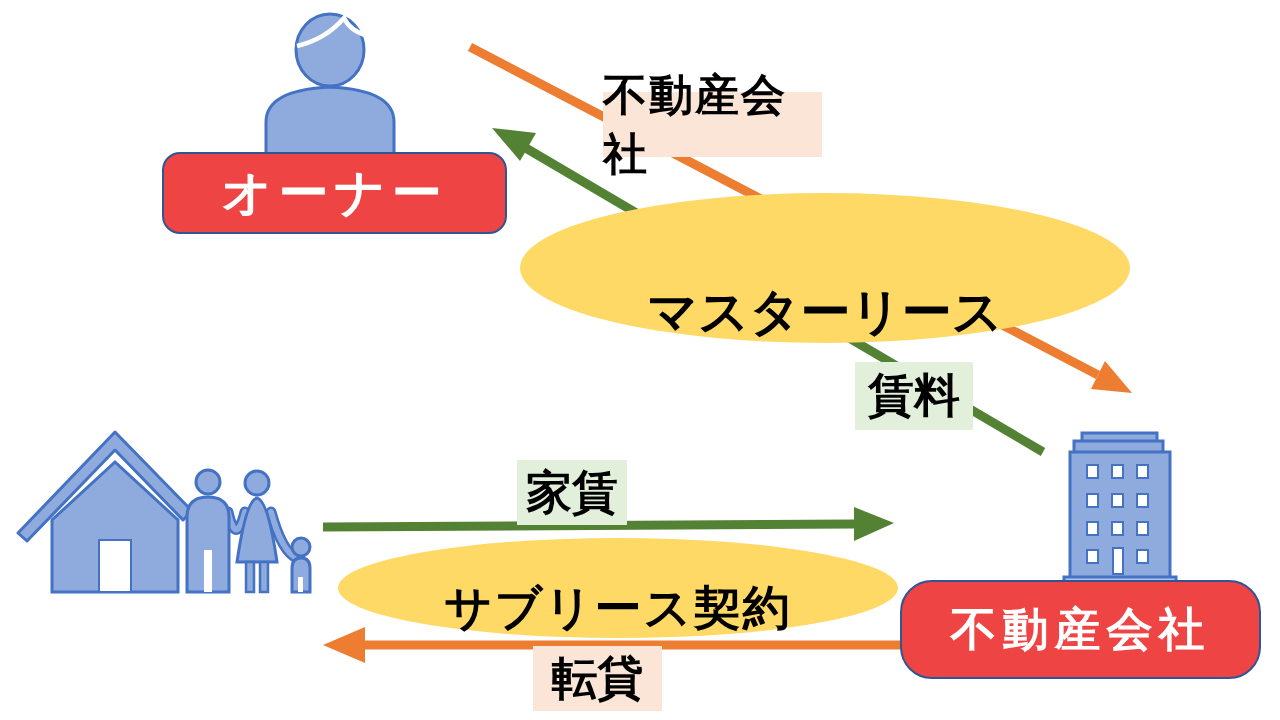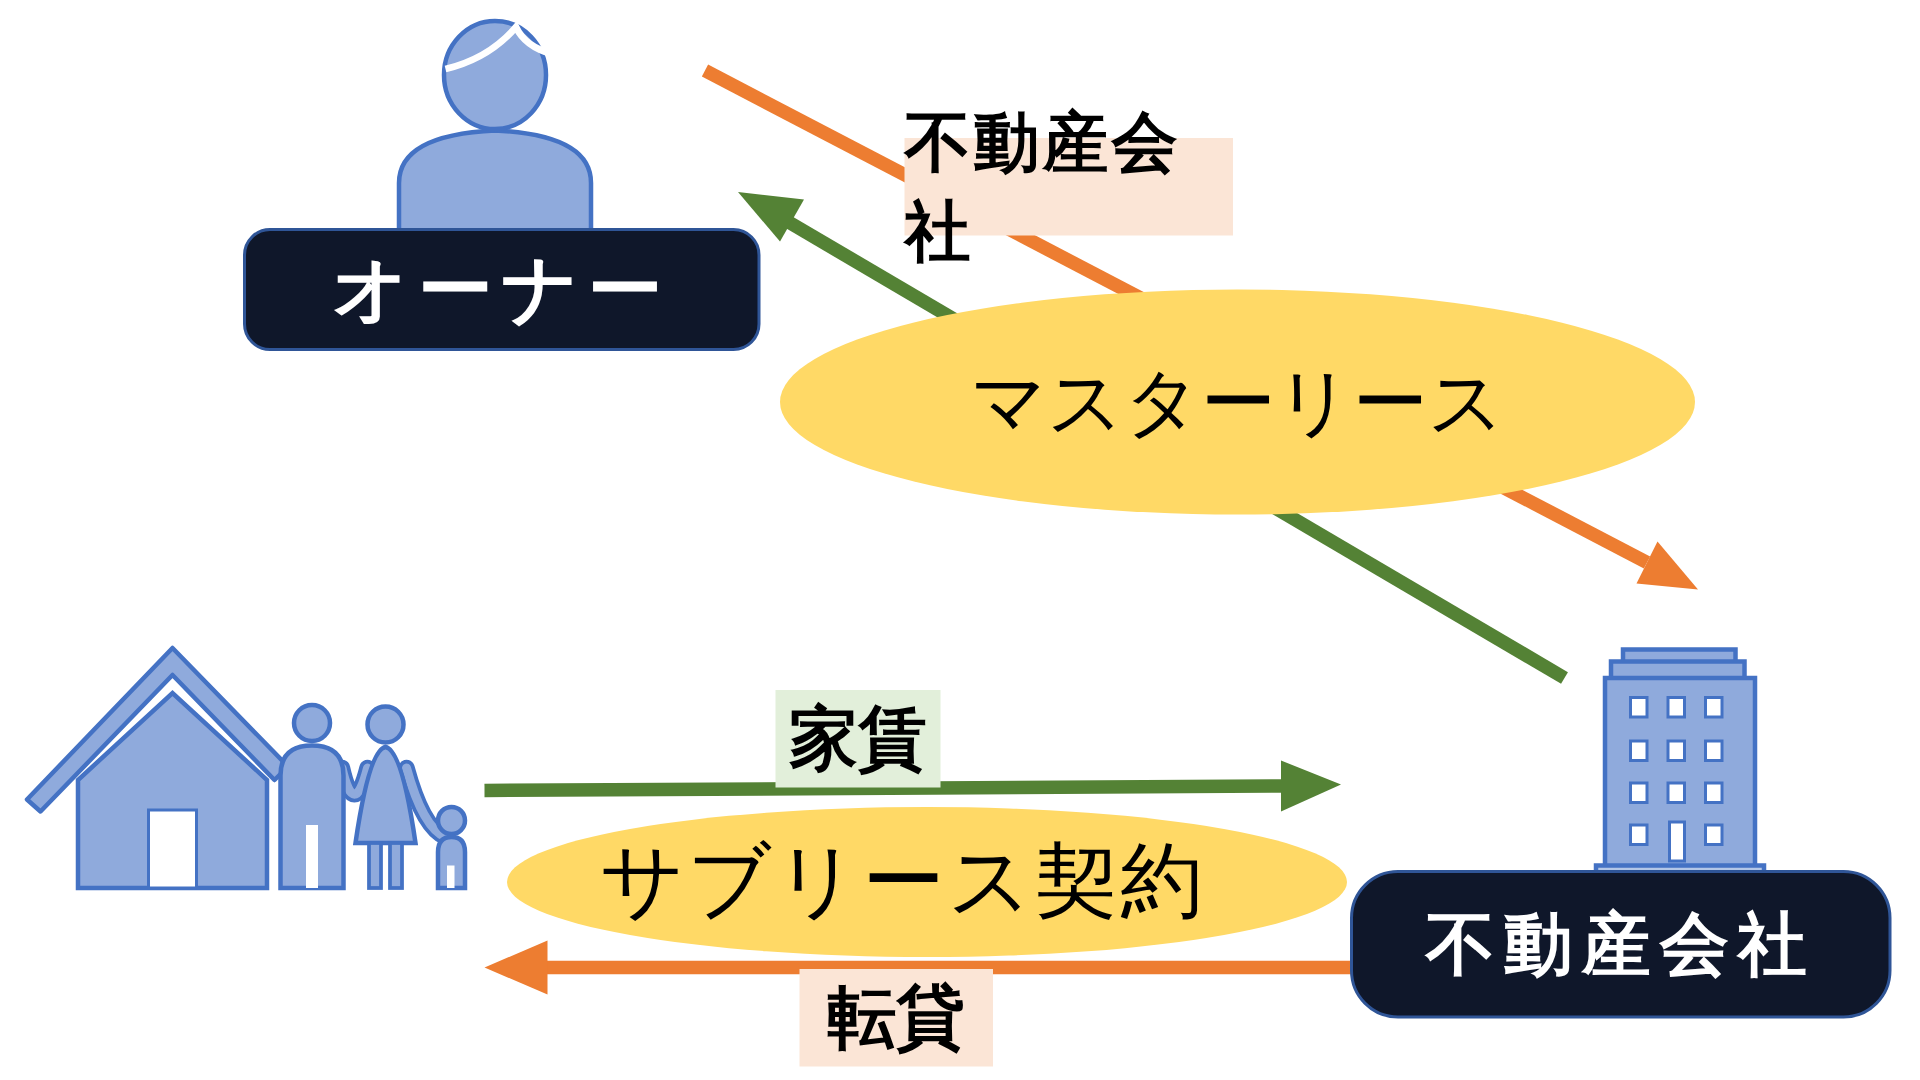--- a/index.html
+++ b/index.html
@@ -3,38 +3,38 @@
 <meta charset="utf-8">
 <style>
   html,body{margin:0;padding:0;background:#fff;}
   #stage{
     position:relative;width:1280px;height:720px;background:#ffffff;overflow:hidden;
     font-family:"Liberation Sans","DejaVu Sans",sans-serif;
   }
   #diagram-svg{position:absolute;left:0;top:0;z-index:1;}
   .node-box{
     position:absolute;z-index:3;display:flex;align-items:center;justify-content:center;
-    background:#0f172a;border:2px solid #2F5597;border-radius:18px;
+    background:#ef4444;border:2px solid #2F5597;border-radius:18px;
     color:#ffffff;font-weight:bold;letter-spacing:6px;
   }
   .flow-label{
     position:absolute;z-index:3;display:flex;align-items:center;justify-content:center;
     color:#000;font-weight:bold;
   }
   .peach{background:#FBE5D6;}
   .lgreen{background:#E2EFDA;}
   .ellipse-text{
-    position:absolute;z-index:2;display:flex;flex-direction:row;align-items:center;justify-content:center;
-    color:#000;font-weight:normal;text-align:center;line-height:1.22;
+    position:absolute;z-index:2;display:flex;flex-direction:column;align-items:center;justify-content:flex-end;
+    color:#000;font-weight:bold;text-align:center;line-height:1.22;
   }
   #owner-box{left:162px;top:152px;width:341px;height:78px;font-size:50px;}
   #tenant-box{left:25px;top:592px;width:292px;height:78px;font-size:54px;}
   #company-box{left:900px;top:580px;width:357px;height:95px;font-size:46px;border-radius:32px;}
   #master-lease-text{left:520px;top:193px;width:610px;height:150px;font-size:50px;}
-  #sublease-text{left:324px;top:540px;width:556px;height:96px;font-size:55px;letter-spacing:2px;}
+  #sublease-text{left:340px;top:540px;width:556px;height:96px;font-size:47px;letter-spacing:2px;}
   #kariage-label{left:603px;top:92px;width:219px;height:65px;font-size:44px;letter-spacing:2px;}
   #chinryo-label{left:855px;top:362px;width:118px;height:68px;font-size:46px;}
   #yachin-label{left:517px;top:460px;width:110px;height:65px;font-size:46px;}
   #tentai-label{left:533px;top:618px;width:129px;height:65px;font-size:46px;margin-top:28px;}
 </style>
 </head>
 <body>
 
 <div id="stage">
 
@@ -116,19 +116,20 @@
   </svg>
 
   <div id="master-lease-text" class="ellipse-text">
     <span>マスターリース</span>
   </div>
   <div id="sublease-text" class="ellipse-text">
     <span>サブリース契約</span>
   </div>
 
   <div id="kariage-label" class="flow-label peach">不動産会社</div>
+  <div id="chinryo-label" class="flow-label lgreen">賃料</div>
   <div id="yachin-label" class="flow-label lgreen">家賃</div>
   <div id="tentai-label" class="flow-label peach">転貸</div>
 
   <div id="owner-box" class="node-box">オーナー</div>
   <div id="company-box" class="node-box">不動産会社</div>
 
 </div>
 
 </body></html>

